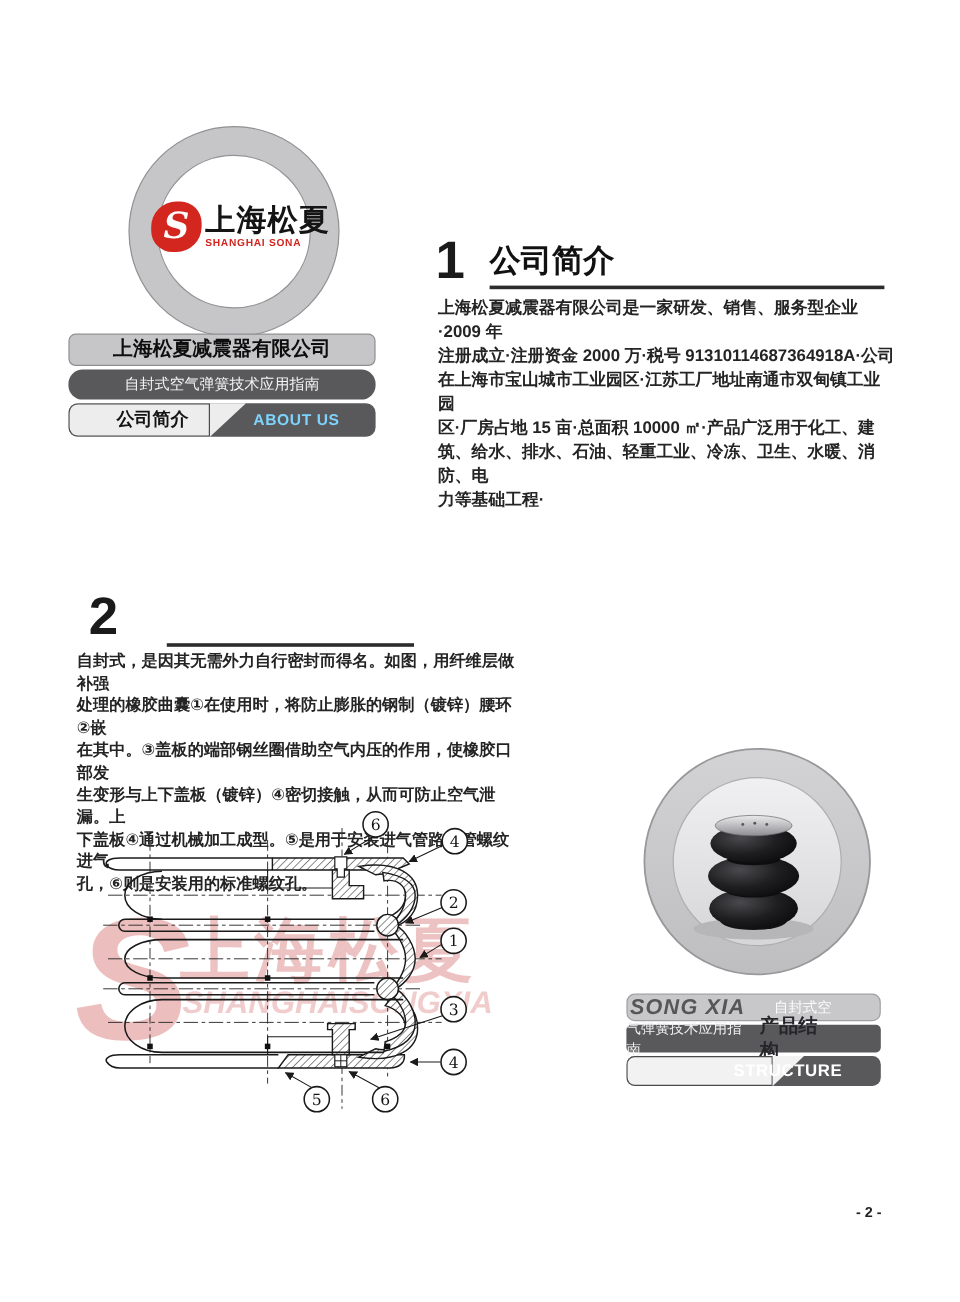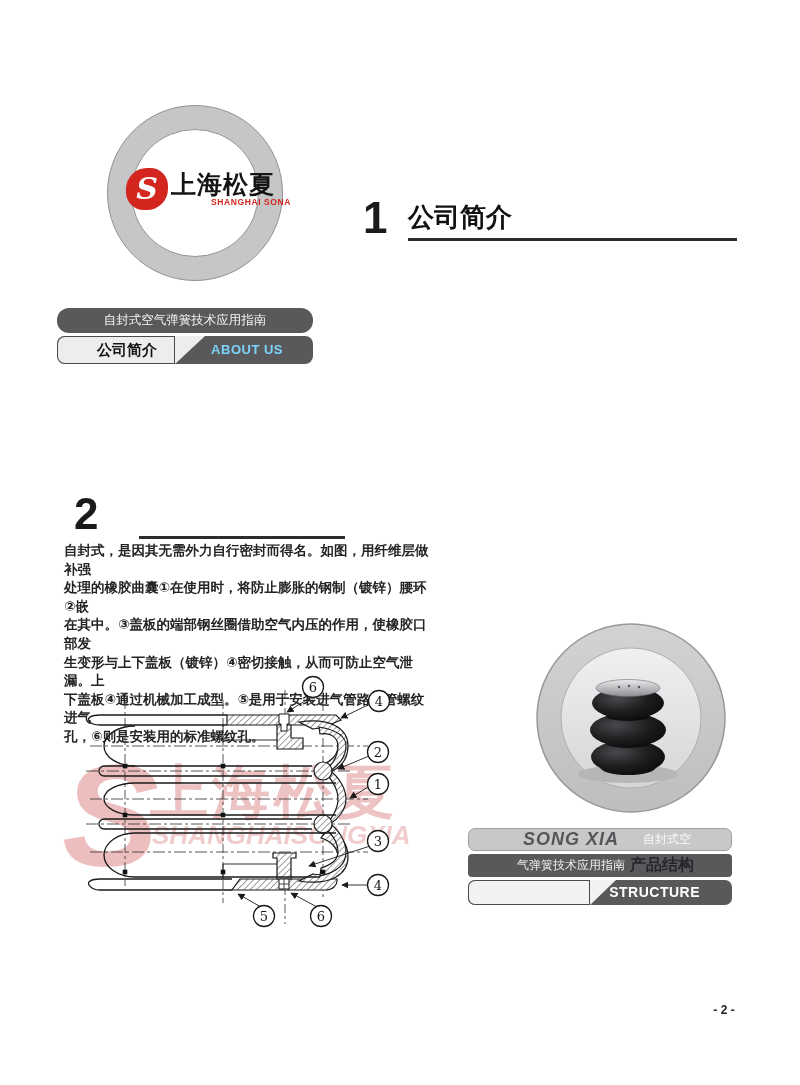--- a/index.html
+++ b/index.html
@@ -12,21 +12,21 @@
              background:#c6c6c8;border:1px solid #919194;box-sizing:border-box;}
   .logo-inner{position:absolute;left:23px;top:23px;width:128px;height:128px;border-radius:50%;
               background:#ffffff;border:1px solid #939396;box-sizing:border-box;}
   .logo-content{position:absolute;left:18px;top:62px;display:flex;align-items:center;z-index:3;}
   .logo-s{width:42px;height:42px;border-radius:50% 42% 50% 42%;background:#d3261f;
           display:flex;align-items:center;justify-content:center;flex:0 0 auto;}
   .logo-s span{color:#ffffff;font-weight:bold;font-style:italic;font-size:30px;line-height:1;
                font-family:"DejaVu Serif",serif;}
   .logo-words{margin-left:3px;}
   .logo-cn{font-size:25px;font-weight:bold;color:#141414;line-height:26px;white-space:nowrap;letter-spacing:1px;}
-  .logo-en{font-size:8.5px;font-weight:bold;color:#d3261f;letter-spacing:0.6px;white-space:nowrap;margin-left:40px;}
+  .logo-en{font-size:8.5px;font-weight:bold;color:#d3261f;letter-spacing:0.6px;white-space:nowrap;}
 
   
   .lbar{left:57px;width:256px;box-sizing:border-box;text-align:center;}
   .bar-company{top:278px;height:27px;background:#c6c6c8;border:1px solid #8f8f92;border-radius:6px;
                font-size:16.5px;font-weight:bold;color:#0e0e0e;line-height:25px;}
   .bar-guide{top:308px;height:25px;background:#59595c;border-radius:12px;
              font-size:12.5px;color:#f4f4f4;line-height:25px;}
   .bar-tab{top:336px;height:28px;background:#59595c;border-radius:8px;}
   .tab-light{position:absolute;left:0;top:0;width:118px;height:28px;background:#ededee;
              border-radius:8px 0 0 8px;box-shadow:inset 0 0 0 1px #4a4a4d;}
@@ -47,21 +47,21 @@
   .s1-title{left:408px;top:204px;font-size:26px;}
   .s1-rule{left:408px;top:238px;width:329px;}
   .s1-body{left:365px;top:246px;width:382px;font-size:14px;line-height:20px;}
 
   .s2-num{left:74px;top:492px;}
   .s2-title{left:139px;top:500px;font-size:25px;letter-spacing:5px;}
   .s2-rule{left:139px;top:536px;width:206px;}
   .s2-body{left:64px;top:542px;width:366px;font-size:13.5px;line-height:18.6px;}
 
   
-  .rbar{left:468px;width:264px;box-sizing:border-box;}
+  .rbar{left:522px;width:212px;box-sizing:border-box;}
   .rbar1{top:828px;height:23px;background:#c8c8ca;border:1px solid #a0a0a3;border-radius:7px;
          display:flex;align-items:center;justify-content:flex-end;padding-right:40px;}
   .brand{font-size:18px;font-weight:bold;font-style:italic;color:#565659;letter-spacing:1px;}
   .brand-suffix{font-size:12px;color:#fafafa;margin-left:24px;}
   .rbar2{top:854px;height:23px;background:#59595c;border-radius:4px;
          display:flex;align-items:center;justify-content:flex-end;padding-right:38px;}
   .guide-prefix{font-size:12px;color:#f0f0f0;}
   .panel-label{font-size:16px;font-weight:bold;color:#26262a;margin-left:5px;}
   .rbar3{top:880px;height:25px;background:#59595c;border-radius:7px;}
   .rtab-light{position:absolute;left:0;top:0;width:122px;height:25px;background:#f2f2f3;
@@ -86,31 +86,38 @@
       <div class="logo-s">
         <span>S</span>
       </div>
       <div class="logo-words">
         <div class="logo-cn">上海松夏</div>
         <div class="logo-en">SHANGHAI SONA</div>
       </div>
     </div>
   </div>
 
+  <div class="abs lbar bar-company">上海松夏减震器有限公司</div>
   <div class="abs lbar bar-guide">自封式空气弹簧技术应用指南</div>
   <div class="abs lbar bar-tab">
     <div class="tab-light"></div>
     <div class="tab-slant"></div>
     <div class="tab-cn">公司简介</div>
     <div class="tab-en">ABOUT US</div>
   </div>
 
   <div class="abs sec-num s1-num">1</div>
   <div class="abs sec-title s1-title">公司简介</div>
   <div class="abs rule s1-rule"></div>
+  <div class="abs body-text s1-body">上海松夏减震器有限公司是一家研发、销售、服务型企业·2009 年
+注册成立·注册资金 2000 万·税号 91310114687364918A·公司
+在上海市宝山城市工业园区·江苏工厂地址南通市双甸镇工业园
+区·厂房占地 15 亩·总面积 10000 ㎡·产品广泛用于化工、建
+筑、给水、排水、石油、轻重工业、冷冻、卫生、水暖、消防、电
+力等基础工程·</div>
 
   <div class="abs sec-num s2-num">2</div>
   <div class="abs rule s2-rule"></div>
   <div class="abs body-text s2-body">自封式，是因其无需外力自行密封而得名。如图，用纤维层做补强
 处理的橡胶曲囊①在使用时，将防止膨胀的钢制（镀锌）腰环②嵌
 在其中。③盖板的端部钢丝圈借助空气内压的作用，使橡胶口部发
 生变形与上下盖板（镀锌）④密切接触，从而可防止空气泄漏。上
 下盖板④通过机械加工成型。⑤是用于安装进气管路的管螺纹进气
 孔，⑥则是安装用的标准螺纹孔。</div>
 

